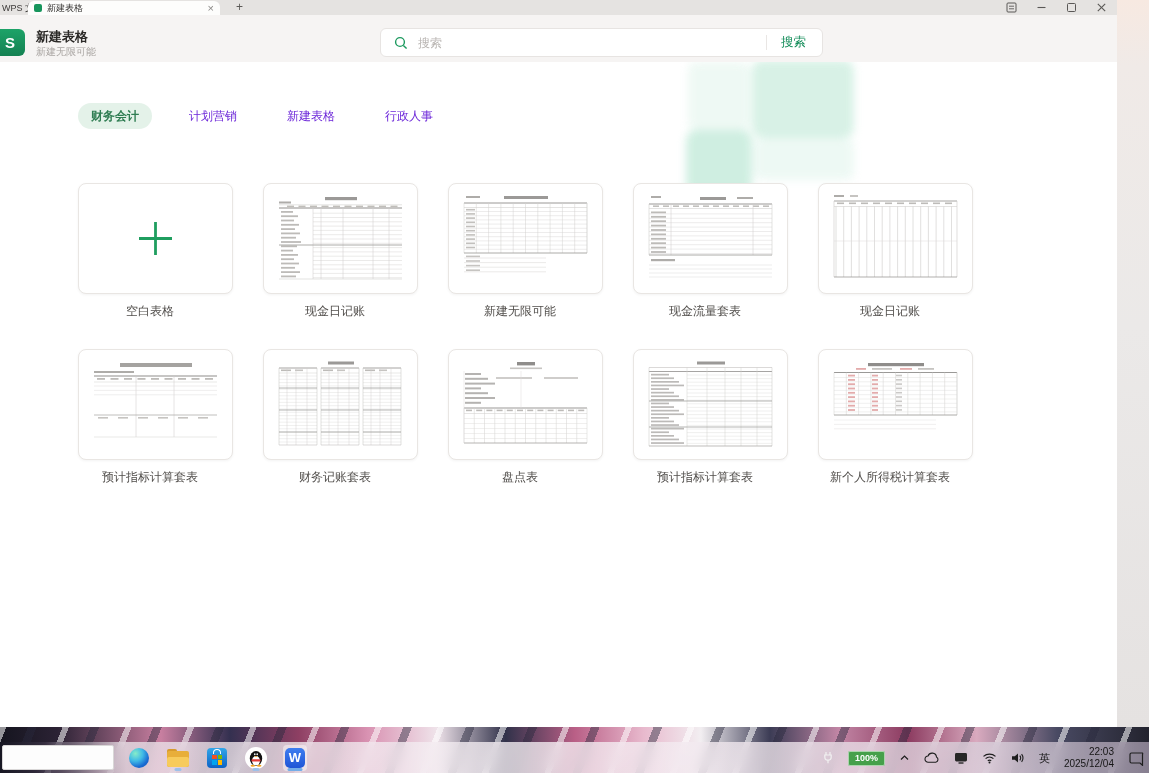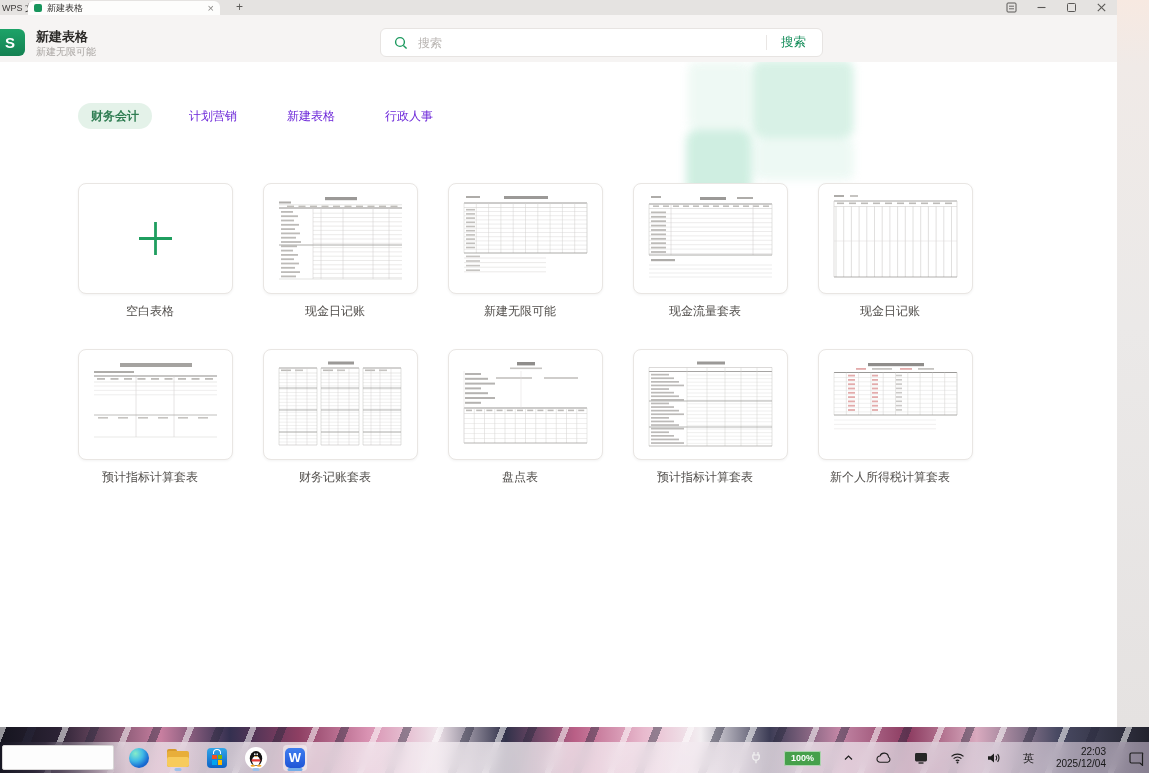--- a/index.html
+++ b/index.html
@@ -88,21 +88,21 @@
   .store .handle{position:absolute;left:6px;top:1px;width:8px;height:5px;border:1.6px solid #fff;border-bottom:none;border-radius:4px 4px 0 0;box-sizing:border-box;}
   .store .sqgrid{position:absolute;left:5px;top:7px;width:10px;height:10px;display:grid;grid-template-columns:1fr 1fr;gap:1px;}
   .store .sqgrid b{display:block;}
   .store .sqgrid b:nth-child(1){background:#f25022;}
   .store .sqgrid b:nth-child(2){background:#7fba00;}
   .store .sqgrid b:nth-child(3){background:#00a4ef;}
   .store .sqgrid b:nth-child(4){background:#ffb900;}
   .wbox{width:20px;height:20px;border-radius:5px;background:linear-gradient(180deg,#3e7df0,#1f55d6);
     color:#fff;font-weight:bold;font-size:13px;display:flex;align-items:center;justify-content:center;}
 
-  .tray{position:absolute;right:4px;top:0;height:32px;display:flex;gap:22px;align-items:center;}
+  .tray{position:absolute;right:4px;top:0;height:32px;display:flex;gap:14px;align-items:center;}
   .tray svg{display:block;}
   .battery{min-width:33px;height:15px;background:#46a04b;border-radius:2px;color:#fff;font-size:9px;font-weight:bold;
     display:flex;align-items:center;justify-content:center;box-shadow:inset 0 0 0 1px rgba(255,255,255,.55);padding:0 2px;}
   .lang{font-size:11px;color:#161616;}
   .clock{text-align:right;font-size:10px;color:#161616;line-height:12px;white-space:nowrap;}
 </style>
 </head>
 <body>
 
 <div class="screen">

